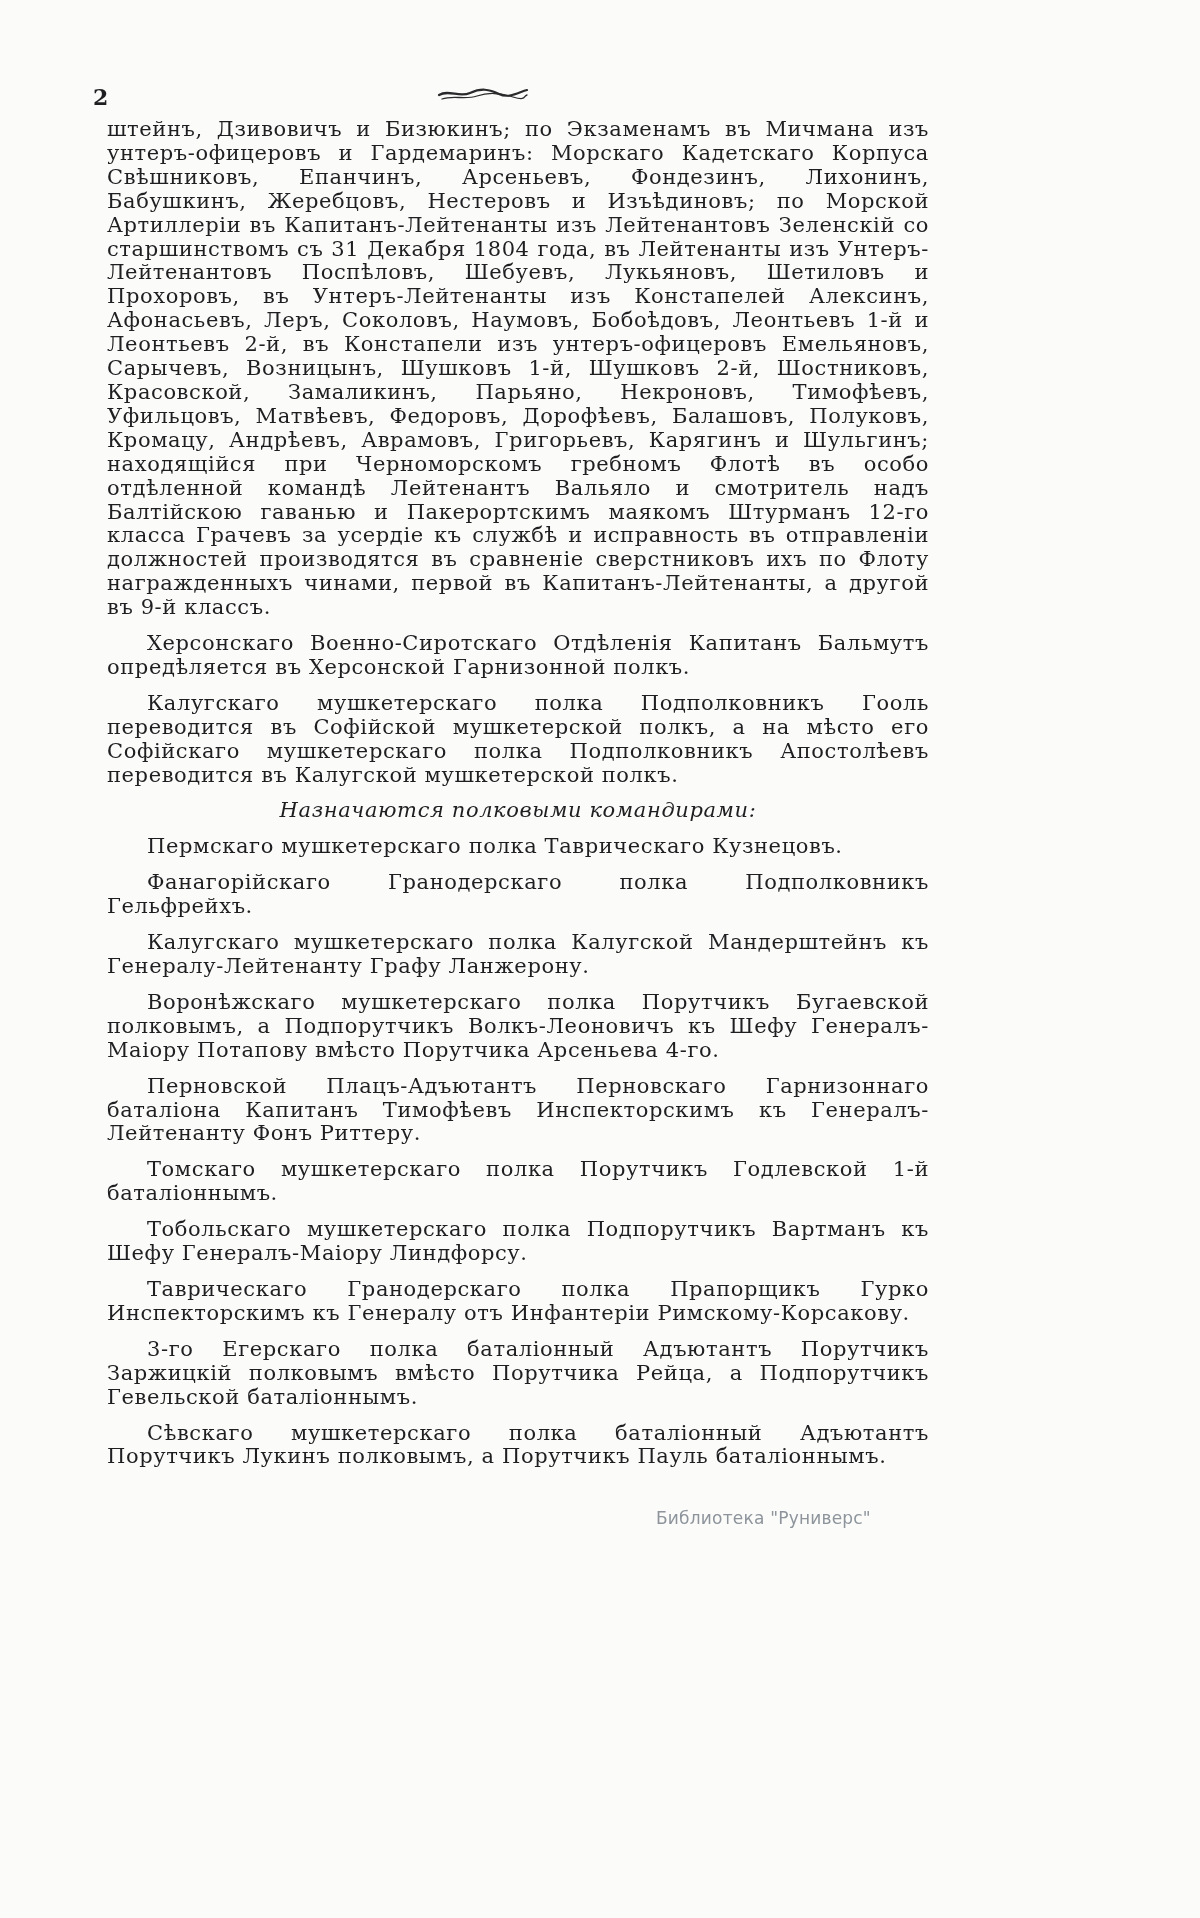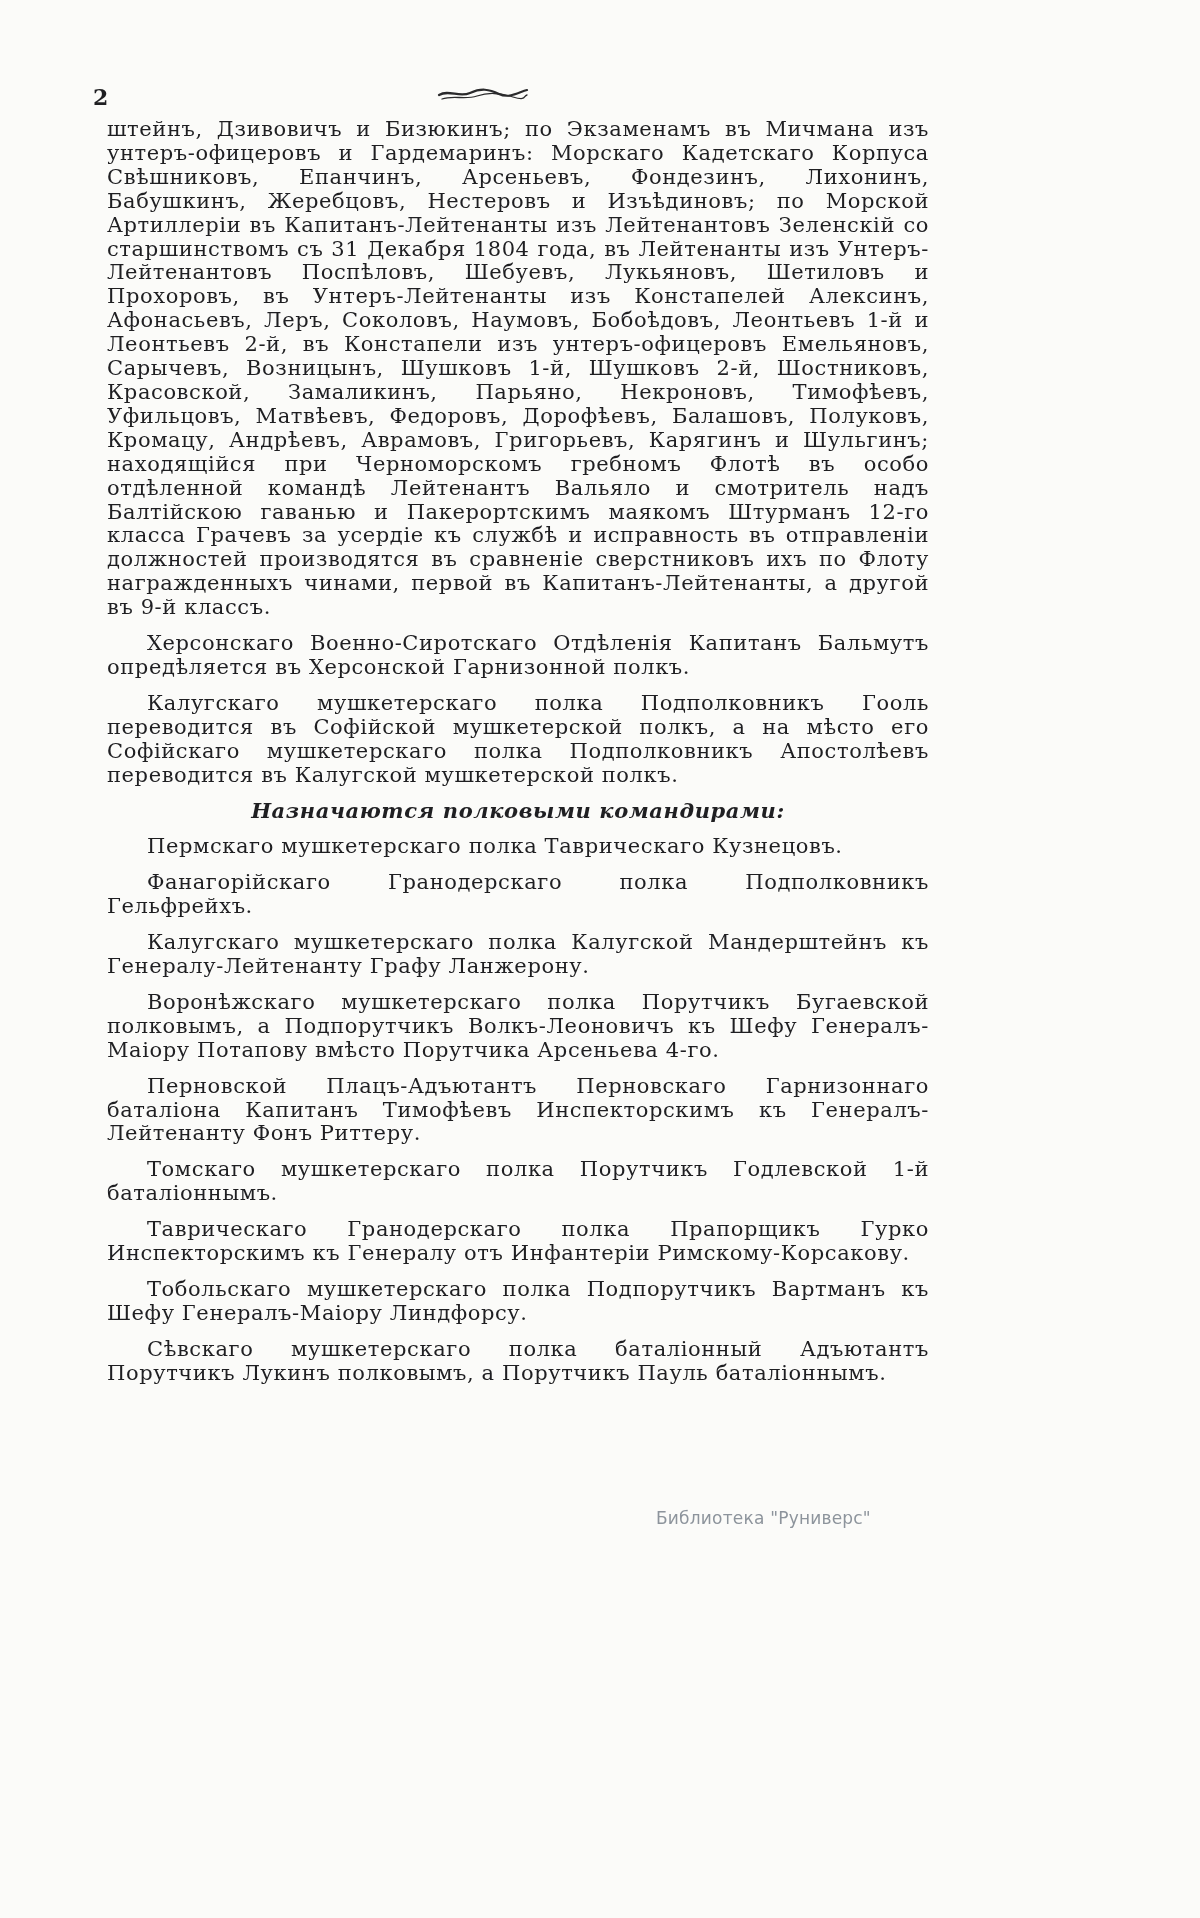--- a/index.html
+++ b/index.html
@@ -41,21 +41,21 @@
     line-height: 23.9px;
     letter-spacing: 0.6px;
     text-align: justify;
   }
   .text-block p { margin: 12px; padding: 0; }
   .para-opening { text-indent: 0; }
   .para-body { text-indent: 40px; }
   .para-heading {
     text-align: center;
     font-style: italic;
-    font-weight: 700;
+    font-weight: 400;
     text-indent: 0;
   }
   .watermark {
     position: absolute;
     left: 656px;
     top: 1508px;
     font-family: "DejaVu Sans", "Liberation Sans", sans-serif;
     font-size: 17px;
     letter-spacing: 0.2px;
     color: var(--wm, #8d949c);
@@ -79,20 +79,21 @@
       <p class="para-opening">штейнъ, Дзивовичъ и Бизюкинъ; по Экзаменамъ въ Мичмана изъ унтеръ-офицеровъ и Гардемаринъ: Морскаго Кадетскаго Корпуса Свѣшниковъ, Епанчинъ, Арсеньевъ, Фондезинъ, Лихонинъ, Бабушкинъ, Жеребцовъ, Нестеровъ и Изъѣдиновъ; по Морской Артиллеріи въ Капитанъ-Лейтенанты изъ Лейтенантовъ Зеленскій со старшинствомъ съ 31 Декабря 1804 года, въ Лейтенанты изъ Унтеръ-Лейтенантовъ Поспѣловъ, Шебуевъ, Лукьяновъ, Шетиловъ и Прохоровъ, въ Унтеръ-Лейтенанты изъ Констапелей Алексинъ, Афонасьевъ, Леръ, Соколовъ, Наумовъ, Бобоѣдовъ, Леонтьевъ 1-й и Леонтьевъ 2-й, въ Констапели изъ унтеръ-офицеровъ Емельяновъ, Сарычевъ, Возницынъ, Шушковъ 1-й, Шушковъ 2-й, Шостниковъ, Красовской, Замаликинъ, Парьяно, Некроновъ, Тимофѣевъ, Уфильцовъ, Матвѣевъ, Федоровъ, Дорофѣевъ, Балашовъ, Полуковъ, Кромацу, Андрѣевъ, Аврамовъ, Григорьевъ, Карягинъ и Шульгинъ; находящійся при Черноморскомъ гребномъ Флотѣ въ особо отдѣленной командѣ Лейтенантъ Вальяло и смотритель надъ Балтійскою гаванью и Пакерортскимъ маякомъ Штурманъ 12-го класса Грачевъ за усердіе къ службѣ и исправность въ отправленіи должностей производятся въ сравненіе сверстниковъ ихъ по Флоту награжденныхъ чинами, первой въ Капитанъ-Лейтенанты, а другой въ 9-й классъ.</p>
       <p class="para-body">Херсонскаго Военно-Сиротскаго Отдѣленія Капитанъ Бальмутъ опредѣляется въ Херсонской Гарнизонной полкъ.</p>
       <p class="para-body">Калугскаго мушкетерскаго полка Подполковникъ Гооль переводится въ Софійской мушкетерской полкъ, а на мѣсто его Софійскаго мушкетерскаго полка Подполковникъ Апостолѣевъ переводится въ Калугской мушкетерской полкъ.</p>
       <p class="para-heading">Назначаются полковыми командирами:</p>
       <p class="para-body">Пермскаго мушкетерскаго полка Таврическаго Кузнецовъ.</p>
       <p class="para-body">Фанагорійскаго Гранодерскаго полка Подполковникъ Гельфрейхъ.</p>
       <p class="para-body">Калугскаго мушкетерскаго полка Калугской Мандерштейнъ къ Генералу-Лейтенанту Графу Ланжерону.</p>
       <p class="para-body">Воронѣжскаго мушкетерскаго полка Порутчикъ Бугаевской полковымъ, а Подпорутчикъ Волкъ-Леоновичъ къ Шефу Генералъ-Маіору Потапову вмѣсто Порутчика Арсеньева 4-го.</p>
       <p class="para-body">Перновской Плацъ-Адъютантъ Перновскаго Гарнизоннаго баталіона Капитанъ Тимофѣевъ Инспекторскимъ къ Генералъ-Лейтенанту Фонъ Риттеру.</p>
       <p class="para-body">Томскаго мушкетерскаго полка Порутчикъ Годлевской 1-й баталіоннымъ.</p>
+      <p class="para-body">Тобольскаго мушкетерскаго полка Подпорутчикъ Вартманъ къ Шефу Генералъ-Маіору Линдфорсу.</p>
       <p class="para-body">Таврическаго Гранодерскаго полка Прапорщикъ Гурко Инспекторскимъ къ Генералу отъ Инфантеріи Римскому-Корсакову.</p>
-      <p class="para-body">Тобольскаго мушкетерскаго полка Подпорутчикъ Вартманъ къ Шефу Генералъ-Маіору Линдфорсу.</p>
+      <p class="para-body">3-го Егерскаго полка баталіонный Адъютантъ Порутчикъ Заржицкій полковымъ вмѣсто Порутчика Рейца, а Подпорутчикъ Гевельской баталіоннымъ.</p>
       <p class="para-body">Сѣвскаго мушкетерскаго полка баталіонный Адъютантъ Порутчикъ Лукинъ полковымъ, а Порутчикъ Пауль баталіоннымъ.</p>
     </div>
 
   <div class="watermark">Библиотека "Руниверс"</div>
 
 </div>
 
 </body></html>

